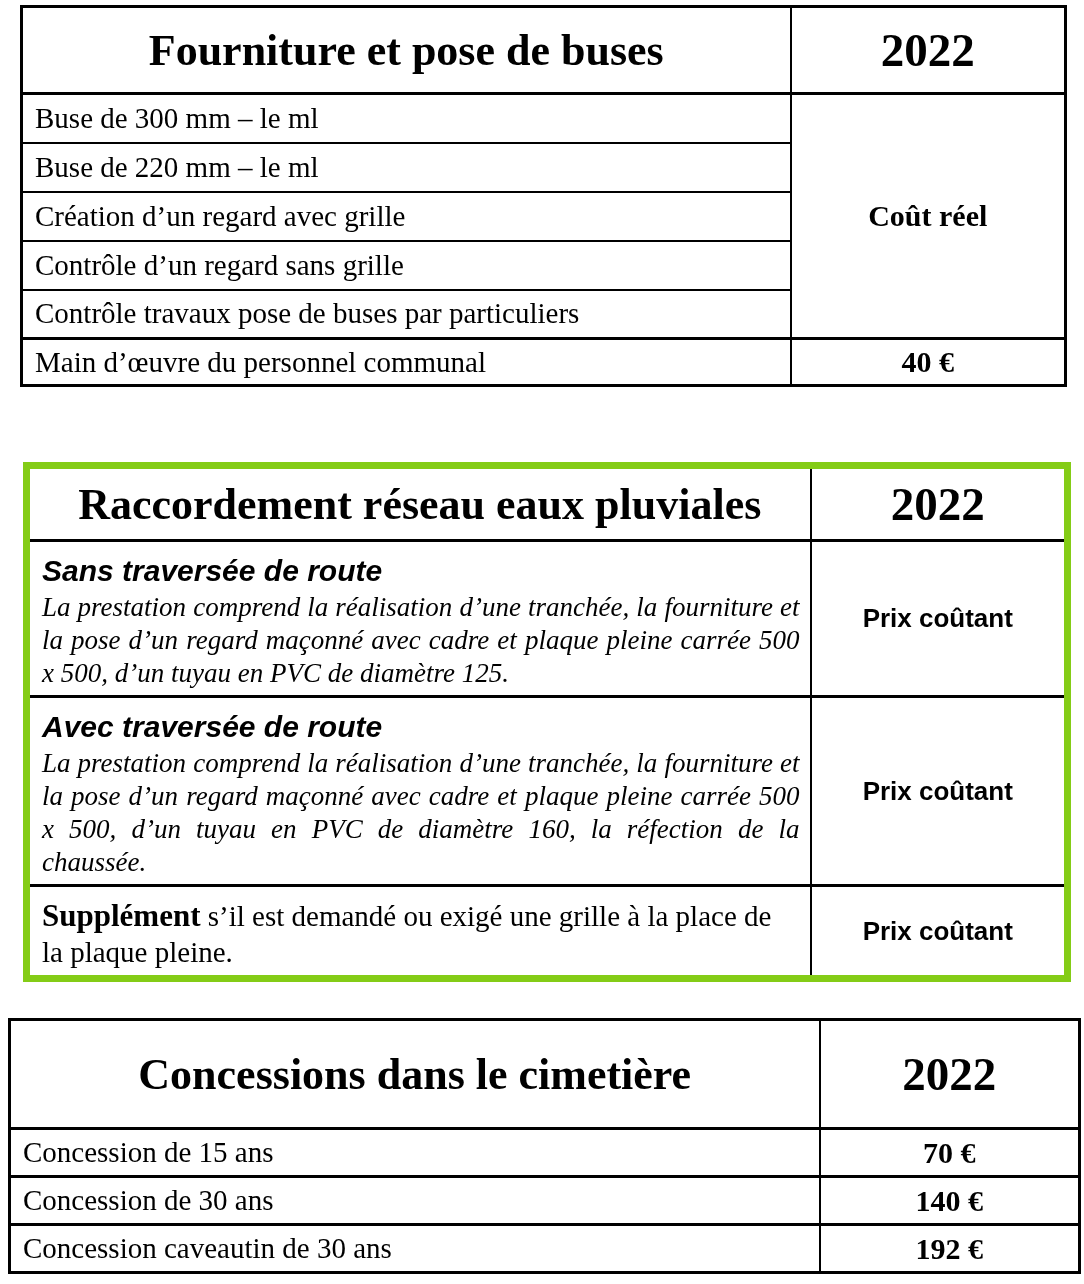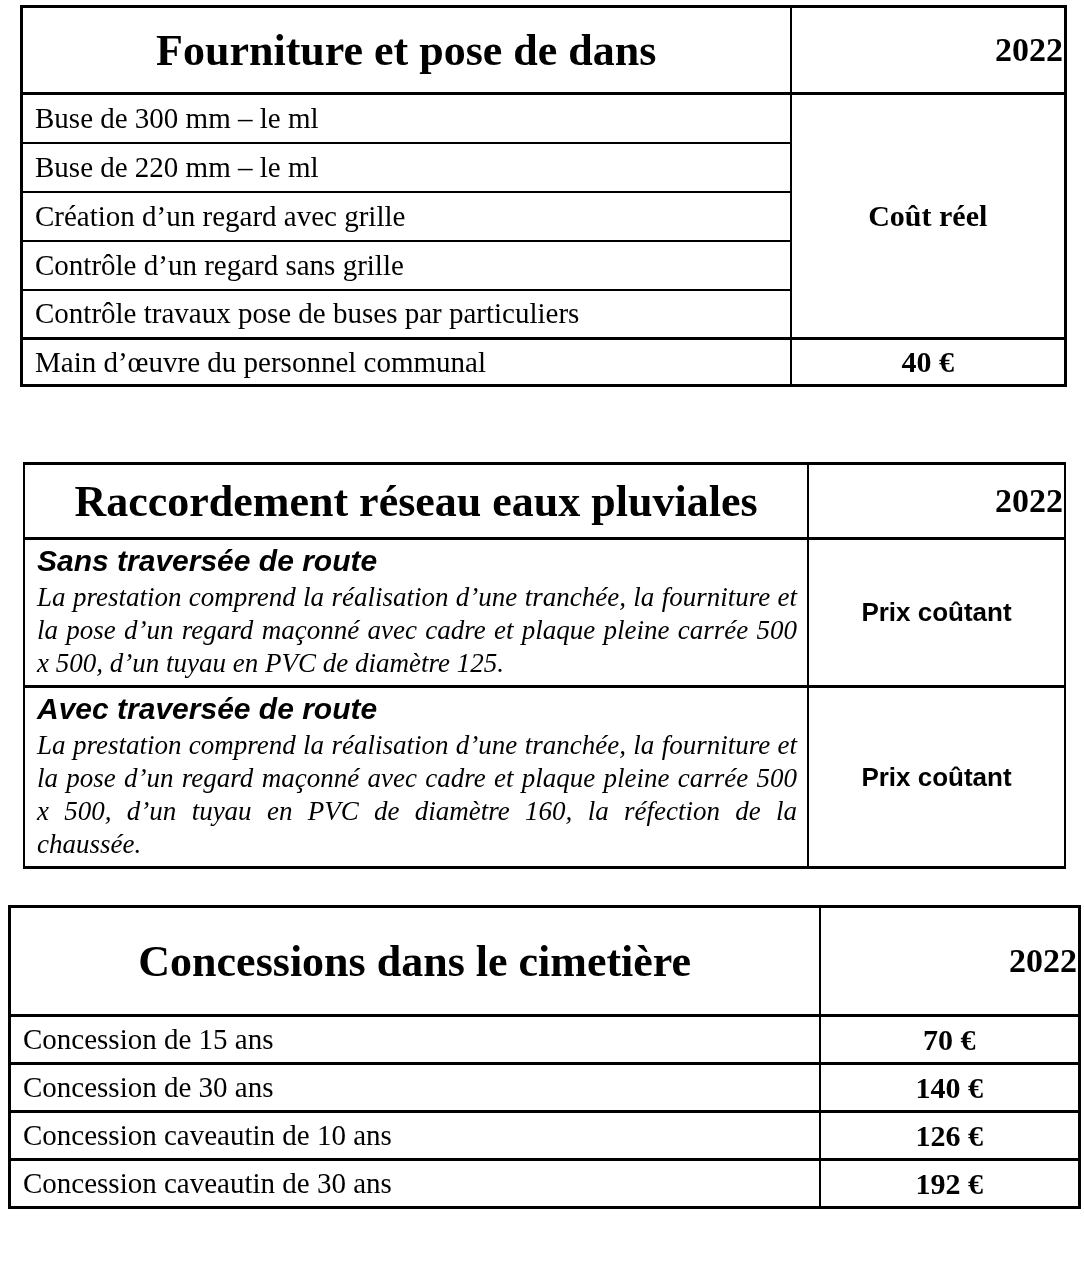--- a/index.html
+++ b/index.html
@@ -32,21 +32,21 @@
   .t1 .col-label { width: 769px; }
   .t1 .col-value { width: 275px; }
   .t1 .row-head  { height: 87px; }
   .t1 .row-item  { height: 49px; }
   .t1 .row-last  { height: 47px; margin-top: 16px; }
   .t1 td.cell-item { border-width: 2px; }           
   .t1 th { border-bottom-width: 3px; }
   .t1 .row-last td { border-top-width: 3px; }        
 
   
-  .t2 { width: 1041px; margin: 75px 0 0 23px; border: 2px solid #84cc16; }
+  .t2 { width: 1041px; margin: 75px 0 0 23px; border: 7px solid #84cc16; }
   .t2 .col-label { width: 784px; }
   .t2 .col-value { width: 257px; }
   .t2 .row-head { height: 75px; }
   .t2 .row-sec1 { height: 135px; }
   .t2 .row-sec2 { height: 132px; }
   .t2 .row-sec3 { height: 78px; }
 
   
   .t3 { width: 1070px; margin: 36px 0 0 8px; border: 3px solid #000; }
   .t3 .col-label { width: 810px; }
@@ -58,22 +58,22 @@
   .title-cell {
     font-family: "Liberation Serif", "DejaVu Serif", serif;
     font-weight: bold;
     font-size: 44px;
     text-align: center;
     padding: 0 4px;
   }
   .year-cell {
     font-family: "Liberation Serif", "DejaVu Serif", serif;
     font-weight: bold;
-    font-size: 34px;
-    text-align: right;
+    font-size: 47px;
+    text-align: center;
   }
   .label-cell {
     font-family: "Liberation Serif", "DejaVu Serif", serif;
     font-size: 29px;
     text-align: left;
     padding: 2px 8px 2px 12px;
   }
   .value-serif {
     font-family: "Liberation Serif", "DejaVu Serif", serif;
     font-weight: bold;
@@ -81,21 +81,21 @@
     text-align: center;
   }
   .value-sans {
     font-family: "Liberation Sans", "DejaVu Sans", sans-serif;
     font-weight: bold;
     font-size: 26px;
     text-align: center;
   }
   .desc-cell {
     vertical-align: middle;
-    padding: 3px 10px 5px 12px;
+    padding: 11px 10px 5px 12px;
   }
   .sec-heading {
     font-family: "Liberation Sans", "DejaVu Sans", sans-serif;
     font-weight: bold;
     font-style: italic;
     font-size: 30px;
     line-height: 36px;
     margin: 0 0 2px 0;
   }
   .sec-desc {
@@ -123,21 +123,21 @@
 
 <div class="page">
 
   <table class="tbl t1">
     <colgroup>
         <col class="col-label">
         <col class="col-value">
       </colgroup>
     <tbody>
       <tr class="row-head">
-        <th class="title-cell">Fourniture et pose de dans</th>
+        <th class="title-cell">Fourniture et pose de buses</th>
         <th class="year-cell">2022</th>
       </tr>
       <tr class="row-item">
         <td class="label-cell cell-item">Buse de 300 mm – le ml</td>
         <td class="value-serif" rowspan="5">Coût réel</td>
       </tr>
       <tr class="row-item">
         <td class="label-cell cell-item">Buse de 220 mm – le ml</td>
       </tr>
       <tr class="row-item">
@@ -173,20 +173,26 @@
         </td>
         <td class="value-sans">Prix coûtant</td>
       </tr>
       <tr class="row-sec2">
         <td class="desc-cell">
           <p class="sec-heading">Avec traversée de route</p>
           <p class="sec-desc">La prestation comprend la réalisation d’une tranchée, la fourniture et la pose d’un regard maçonné avec cadre et plaque pleine carrée 500 x 500, d’un tuyau en PVC de diamètre 160, la réfection de la chaussée.</p>
         </td>
         <td class="value-sans">Prix coûtant</td>
       </tr>
+      <tr class="row-sec3">
+        <td class="desc-cell">
+          <p class="supp-par"><span class="supp-lead">Supplément</span> <span>s’il est demandé ou exigé une grille à la place de la plaque pleine.</span></p>
+        </td>
+        <td class="value-sans">Prix coûtant</td>
+      </tr>
     </tbody>
   </table>
 
   <table class="tbl t3">
     <colgroup>
         <col class="col-label">
         <col class="col-value">
       </colgroup>
     <tbody>
       <tr class="row-head">
@@ -195,24 +201,20 @@
       </tr>
       <tr class="row-item">
         <td class="label-cell">Concession de 15 ans</td>
         <td class="value-serif">70 €</td>
       </tr>
       <tr class="row-item">
         <td class="label-cell">Concession de 30 ans</td>
         <td class="value-serif">140 €</td>
       </tr>
       <tr class="row-item">
-        <td class="label-cell">Concession caveautin de 10 ans</td>
-        <td class="value-serif">126 €</td>
-      </tr>
-      <tr class="row-item">
         <td class="label-cell">Concession caveautin de 30 ans</td>
         <td class="value-serif">192 €</td>
       </tr>
 
     </tbody>
   </table>
 
 </div>
 
 </body></html>

